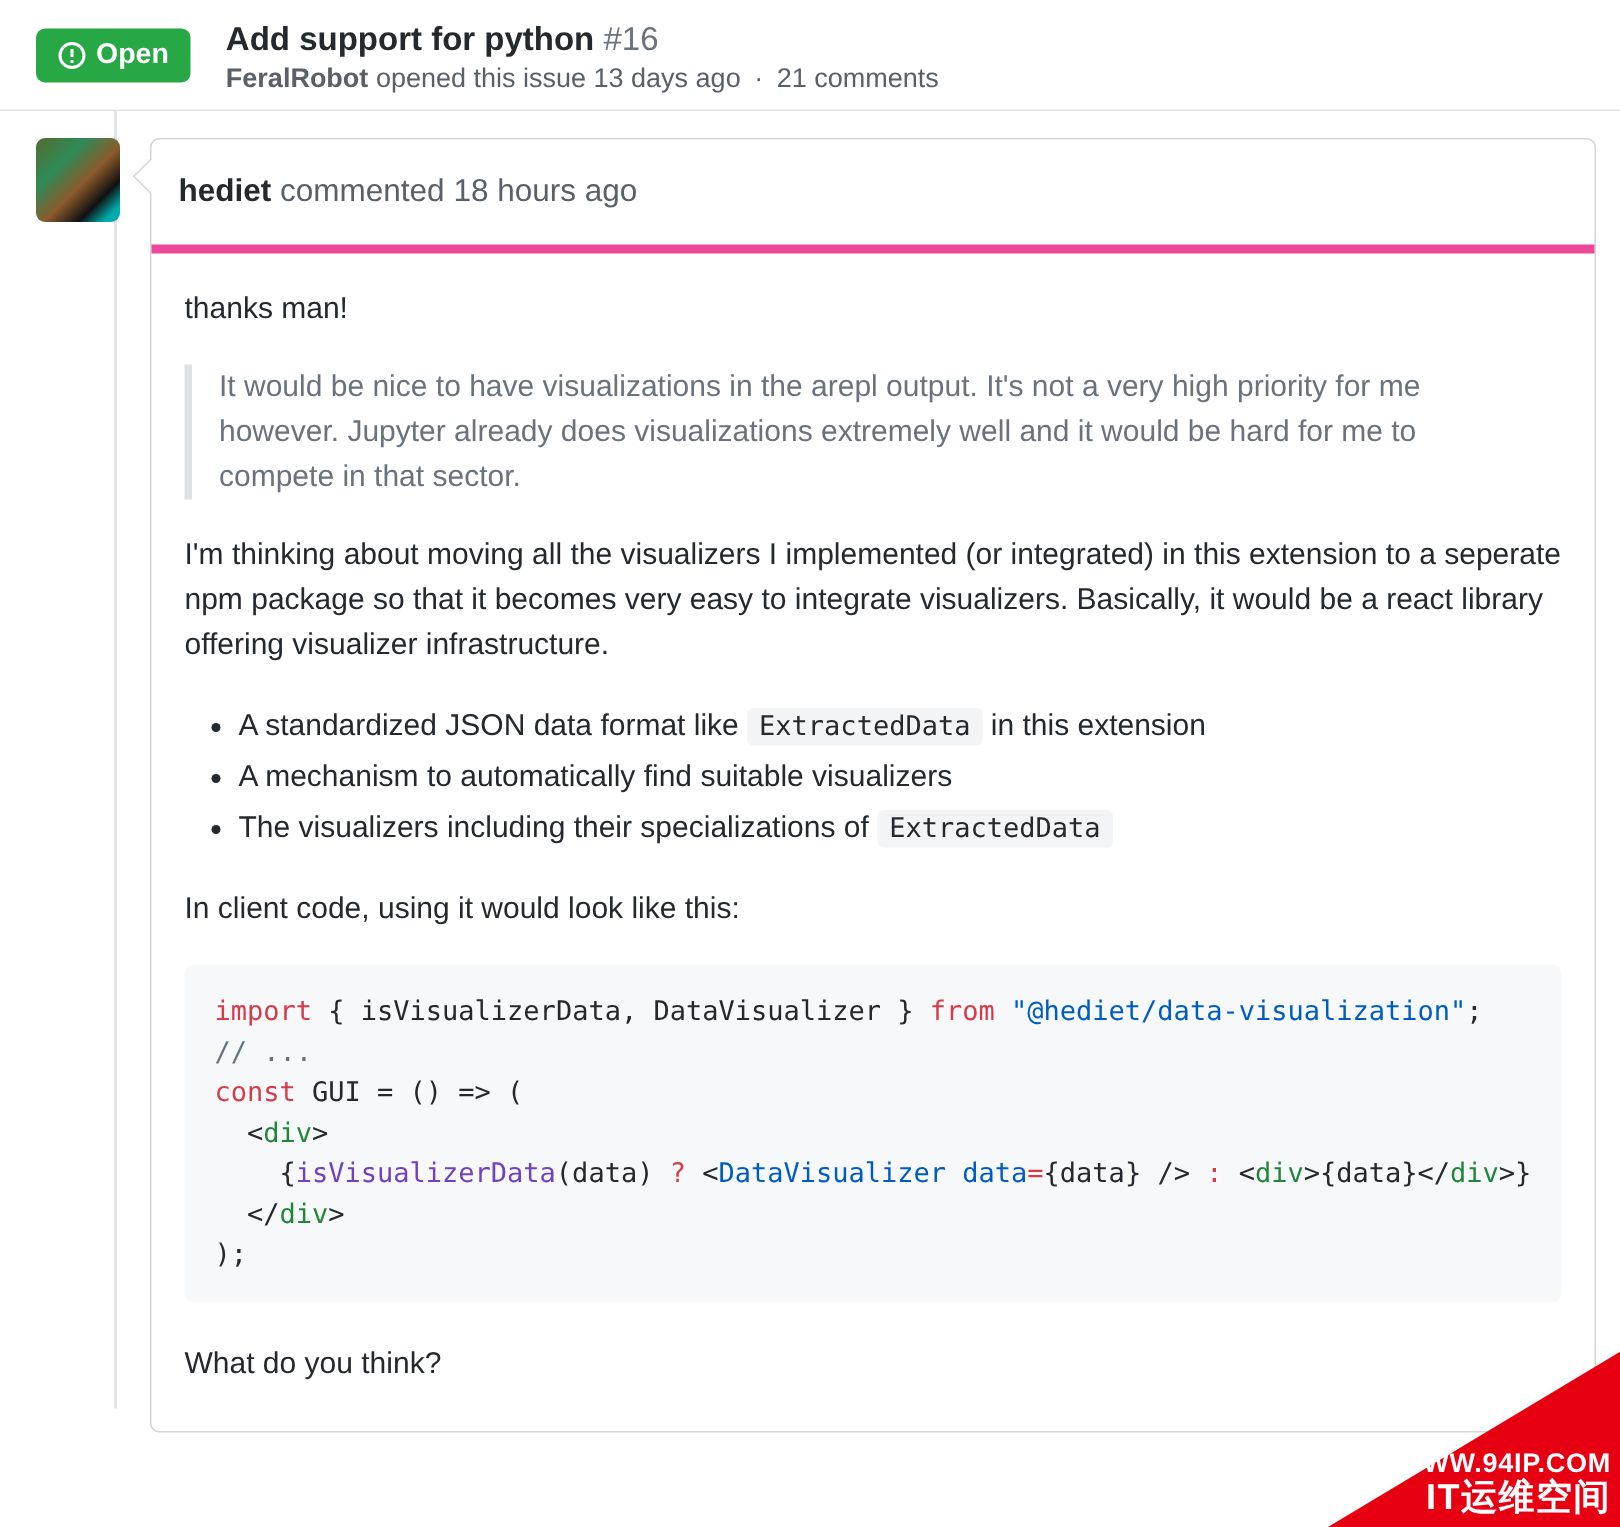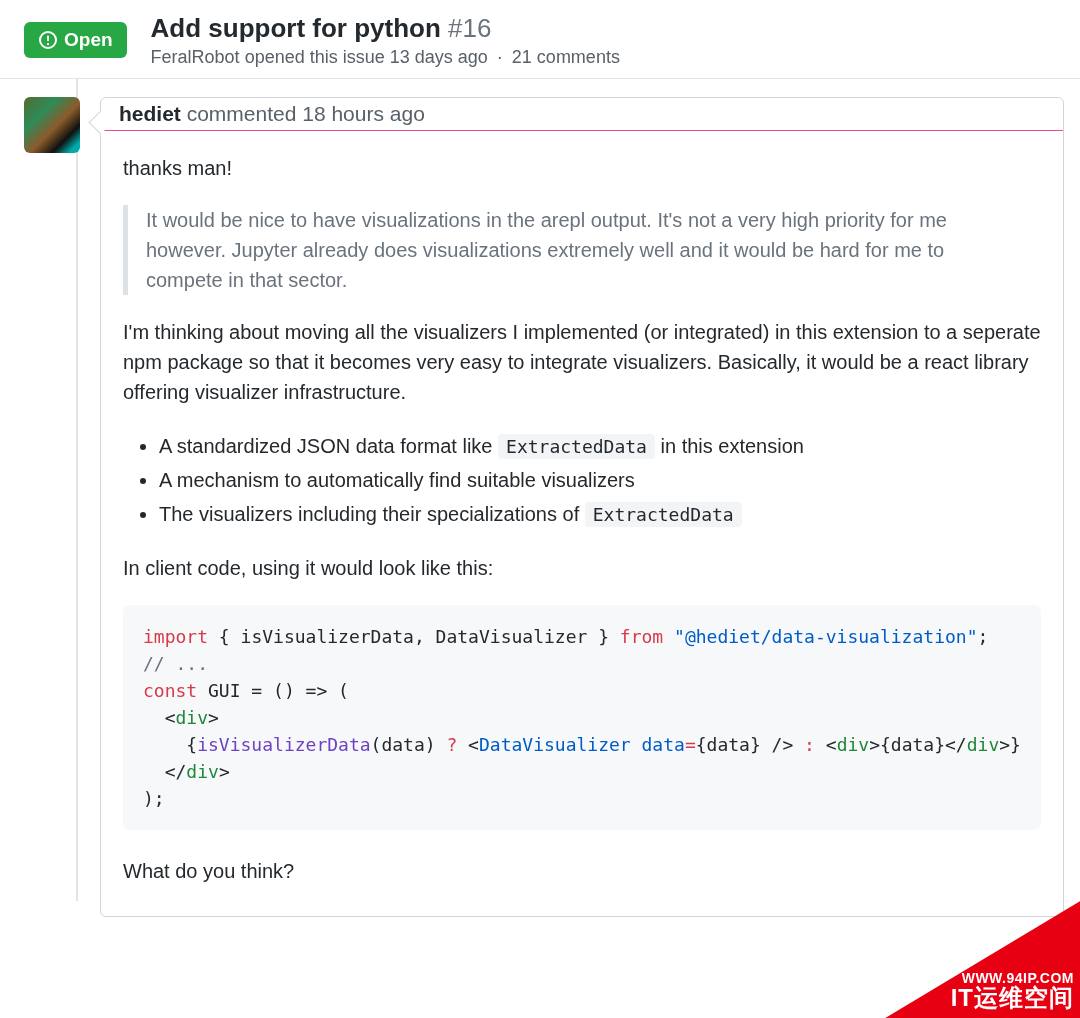--- a/index.html
+++ b/index.html
@@ -28,36 +28,36 @@
     background: #28a745;
     color: #ffffff;
     font-weight: 600;
     font-size: 19px;
     padding: 7px 14px;
     border-radius: 6px;
   }
   .state-badge svg { display:block; }
   .title-wrap { display:flex; flex-direction:column; }
   .title-line1 {
-    font-size: 26px;
+    font-size: 22px;
     font-weight: 600;
     color: #24292e;
     line-height: 1.25;
   }
   .title-line1 .issuenum {
     color: #6a737d;
     font-weight: 400;
   }
   .title-line2 {
     font-size: 18px;
     color: #586069;
     margin-top: 2px;
   }
   .title-line2 .author {
-    font-weight: 400;
+    font-weight: 700;
     color: #586069;
   }
   .dot { padding: 0 4px; }
 
   .page-body {
     padding: 0 24px 8px 24px;
     position: relative;
   }
 
   
@@ -106,22 +106,22 @@
     width: 16px; height: 16px;
     background: #ffffff;
     border-left: 1px solid #d1d5da;
     border-bottom: 1px solid #d1d5da;
     transform: rotate(45deg);
   }
 
   .comment-header {
     display: flex;
     align-items: center;
-    padding: 4px 18px;
-    border-bottom: 1px solid #ec4899;
+    padding: 23px 18px;
+    border-bottom: 6px solid #ec4899;
     font-size: 21px;
     color: #586069;
     text-align: center;
   }
   .comment-header .cauthor {
     font-weight: 600;
     color: #24292e;
   }
   .comment-header-actions {
     margin-left: auto;
@@ -223,21 +223,21 @@
     border-color: transparent transparent #e60012 transparent;
   }
   .wm .l1, .wm .l2 {
     position: absolute;
     right: 8px;
     color: #ffffff;
     font-weight: 700;
     white-space: nowrap;
     transform-origin: right bottom;
   }
-  .wm .l1 { bottom: 34px; font-size: 14px; letter-spacing: .5px; }
+  .wm .l1 { bottom: 34px; font-size: 18px; letter-spacing: .5px; }
   .wm .l2 { bottom: 6px; font-size: 24px; font-weight: 800; letter-spacing: 1px; }
 </style>
 </head>
 <body>
 
 <div class="sticky-header">
   <div class="sticky-row1">
     <span class="state-badge">
       <svg width="20" height="20" viewBox="0 0 16 16" fill="none" stroke="#ffffff" stroke-width="1.6">
         <circle cx="8" cy="8" r="6.4"></circle>

